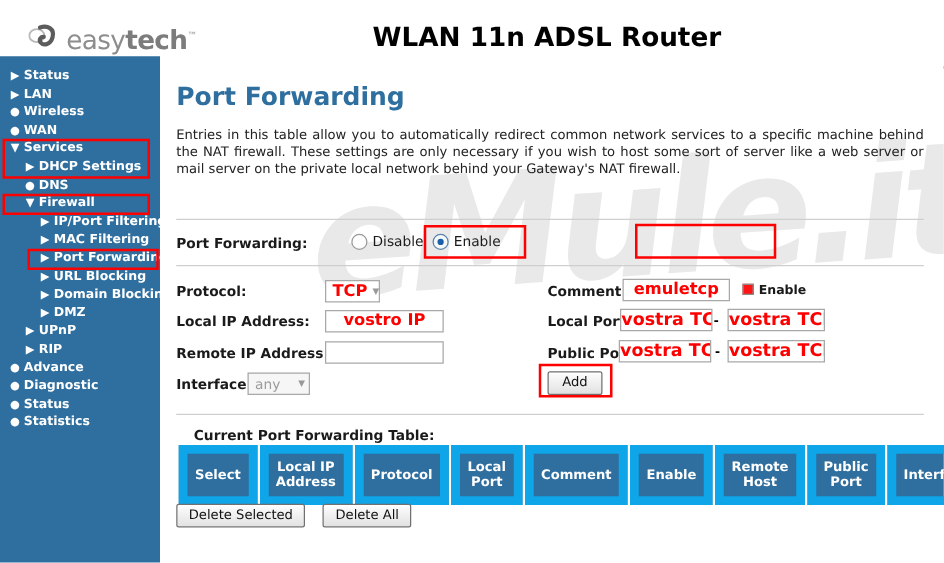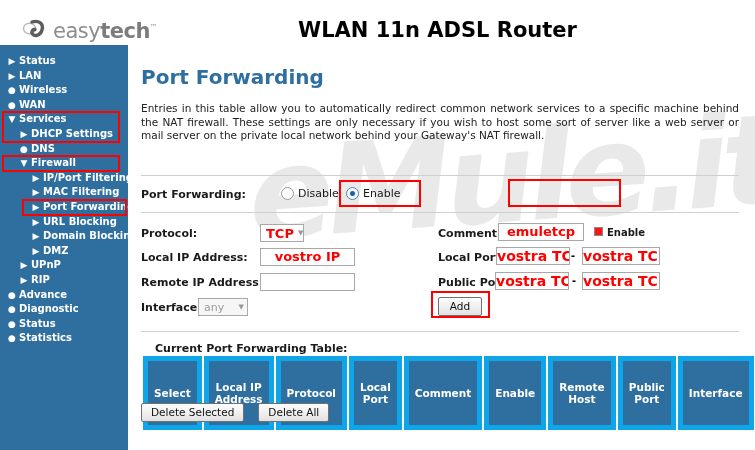--- a/index.html
+++ b/index.html
@@ -174,25 +174,25 @@
   #tbl-caption{position:absolute;left:27px;top:297px;}
   #ftable{
     position:absolute;left:13px;top:311px;
     border-collapse:separate;border-spacing:2px 0;
   }
   #ftable th{
     background:#2f6f9f;color:#ffffff;
     font-size:10.5px;font-weight:bold;
     font-family:"DejaVu Sans", sans-serif;
     height:34px;
-    padding:15px 6px;
+    padding:0 6px;
     text-align:center;
     vertical-align:middle;
     line-height:12px;
-    border:5px solid #0ea5e9;
+    border:7px solid #0ea5e9;
   }
   #bottom-btns{position:absolute;left:13px;top:358px;display:flex;gap:14px;}
 </style>
 </head>
 <body>
 
 <div id="header">
   <div id="logo">
     <span class="mark">
       <svg width="30" height="22" viewBox="0 0 30 22">

